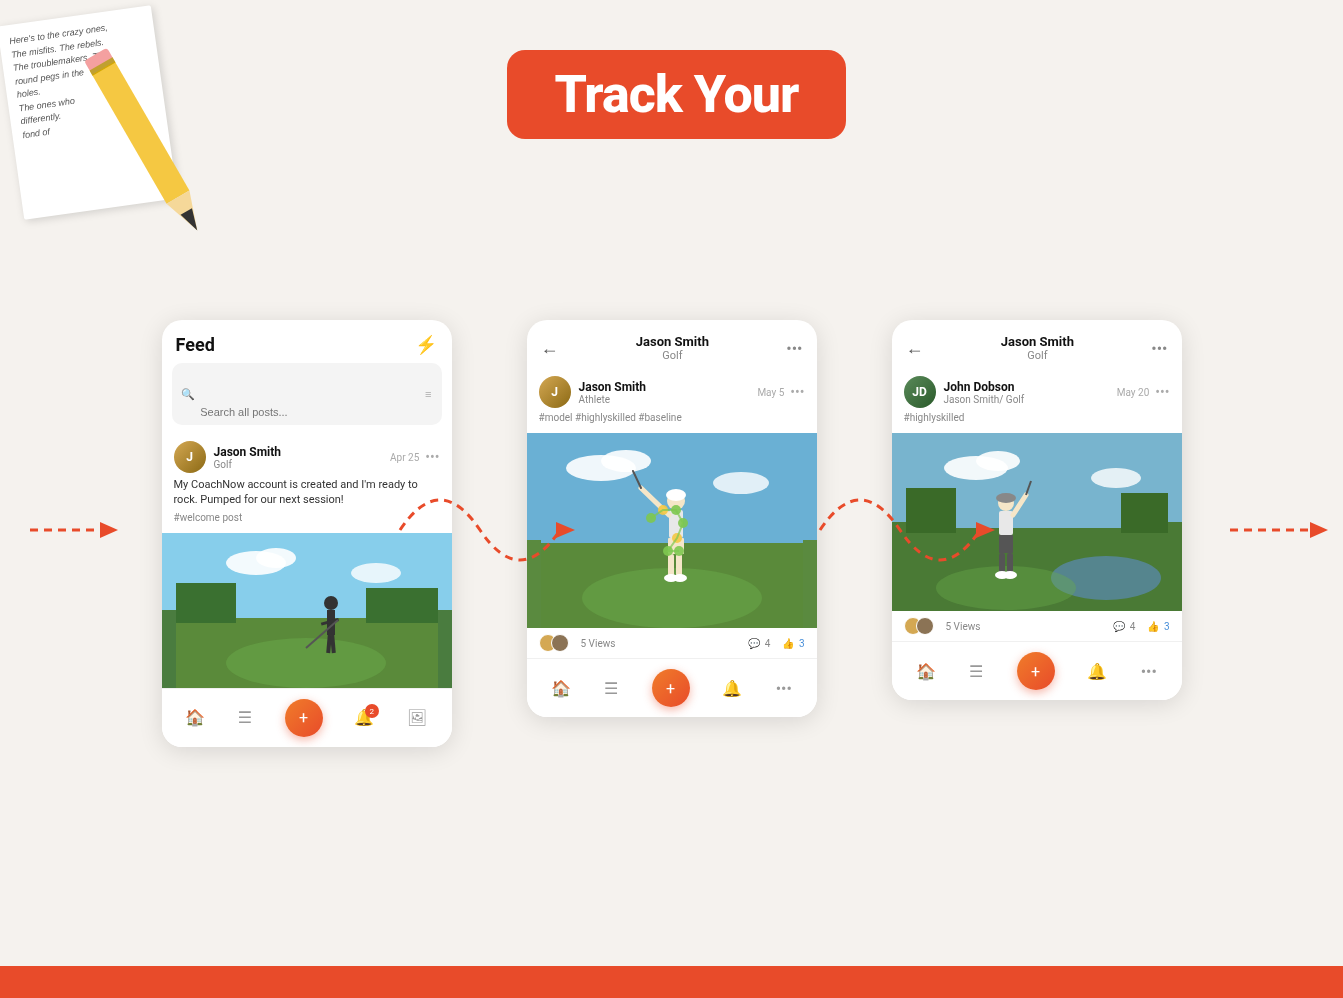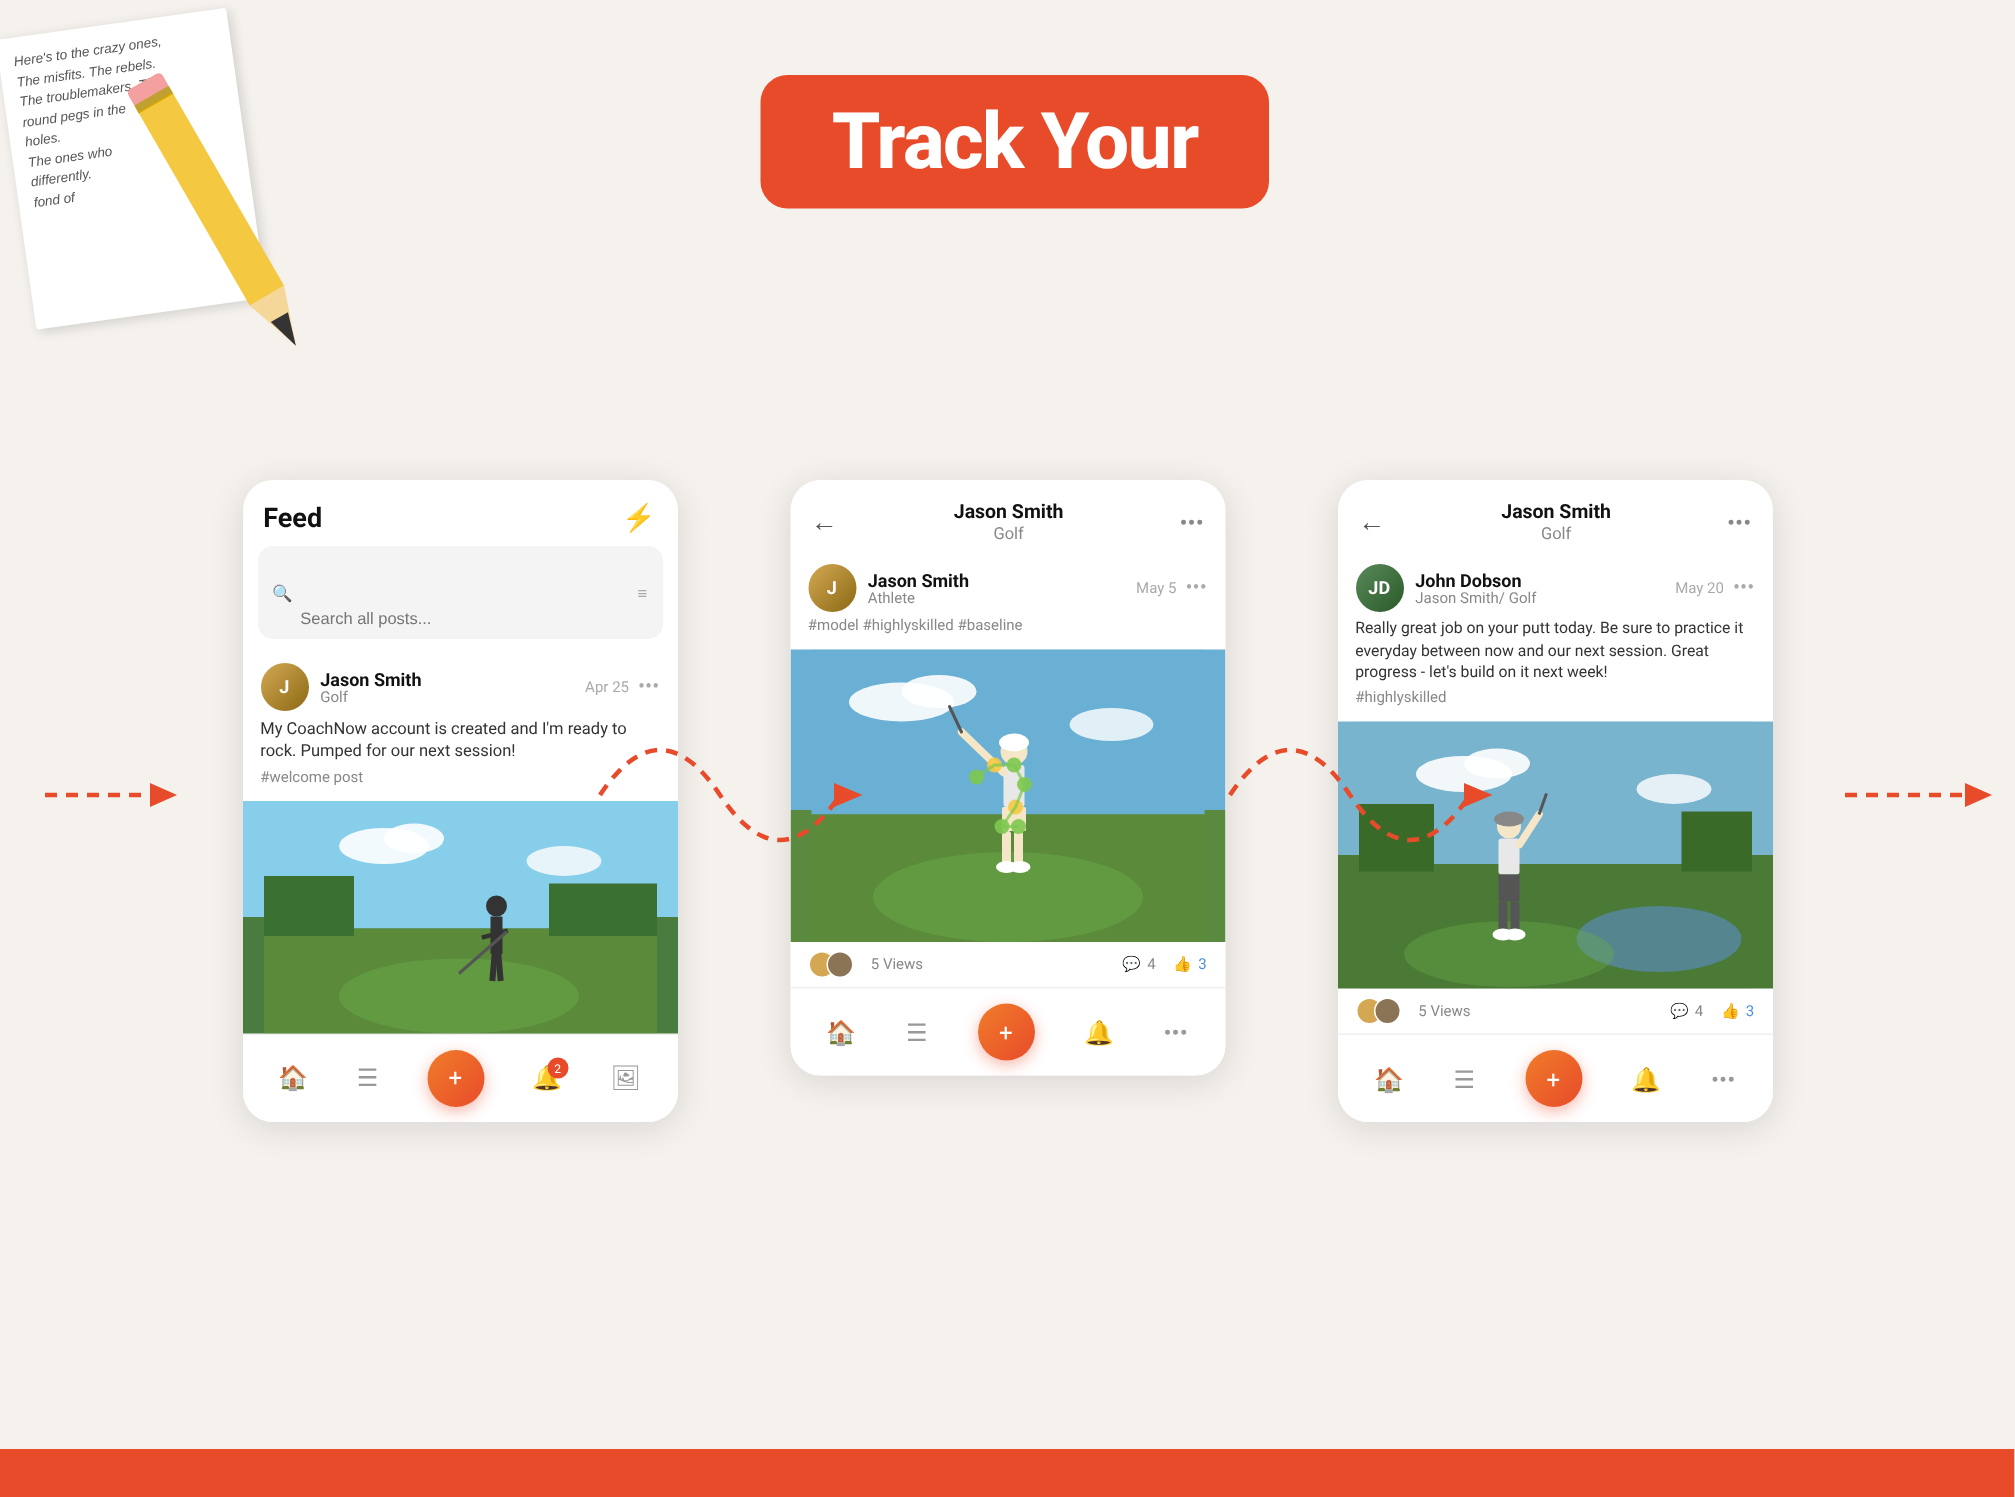--- a/index.html
+++ b/index.html
@@ -598,21 +598,20 @@
           <div class="post-user-info">
             <div class="username">John Dobson</div>
             <div class="sport-tag">Jason Smith/ Golf</div>
           </div>
         </div>
         <div class="post-date-more">
           <span class="post-date">May 20</span>
           <span class="more-dots">•••</span>
         </div>
       </div>
-      <div class="post-text" style="font-size:10.5px;">Really great job on your putt today. Be sure to practice it everyday between now and our next session. Great progress - let's build on it next week!</div>
       <div class="post-tags">#highlyskilled</div>
     </div>
 
     <div class="golf-img-3">
       <svg viewBox="0 0 262 178" xmlns="http://www.w3.org/2000/svg" style="position:absolute;top:0;left:0;width:100%;height:100%;">
 
         <rect x="0" y="0" width="262" height="95" fill="#78b4ce"></rect>
 
         <ellipse cx="70" cy="35" rx="32" ry="12" fill="white" opacity="0.9"></ellipse>
         <ellipse cx="92" cy="28" rx="22" ry="10" fill="white" opacity="0.9"></ellipse>

